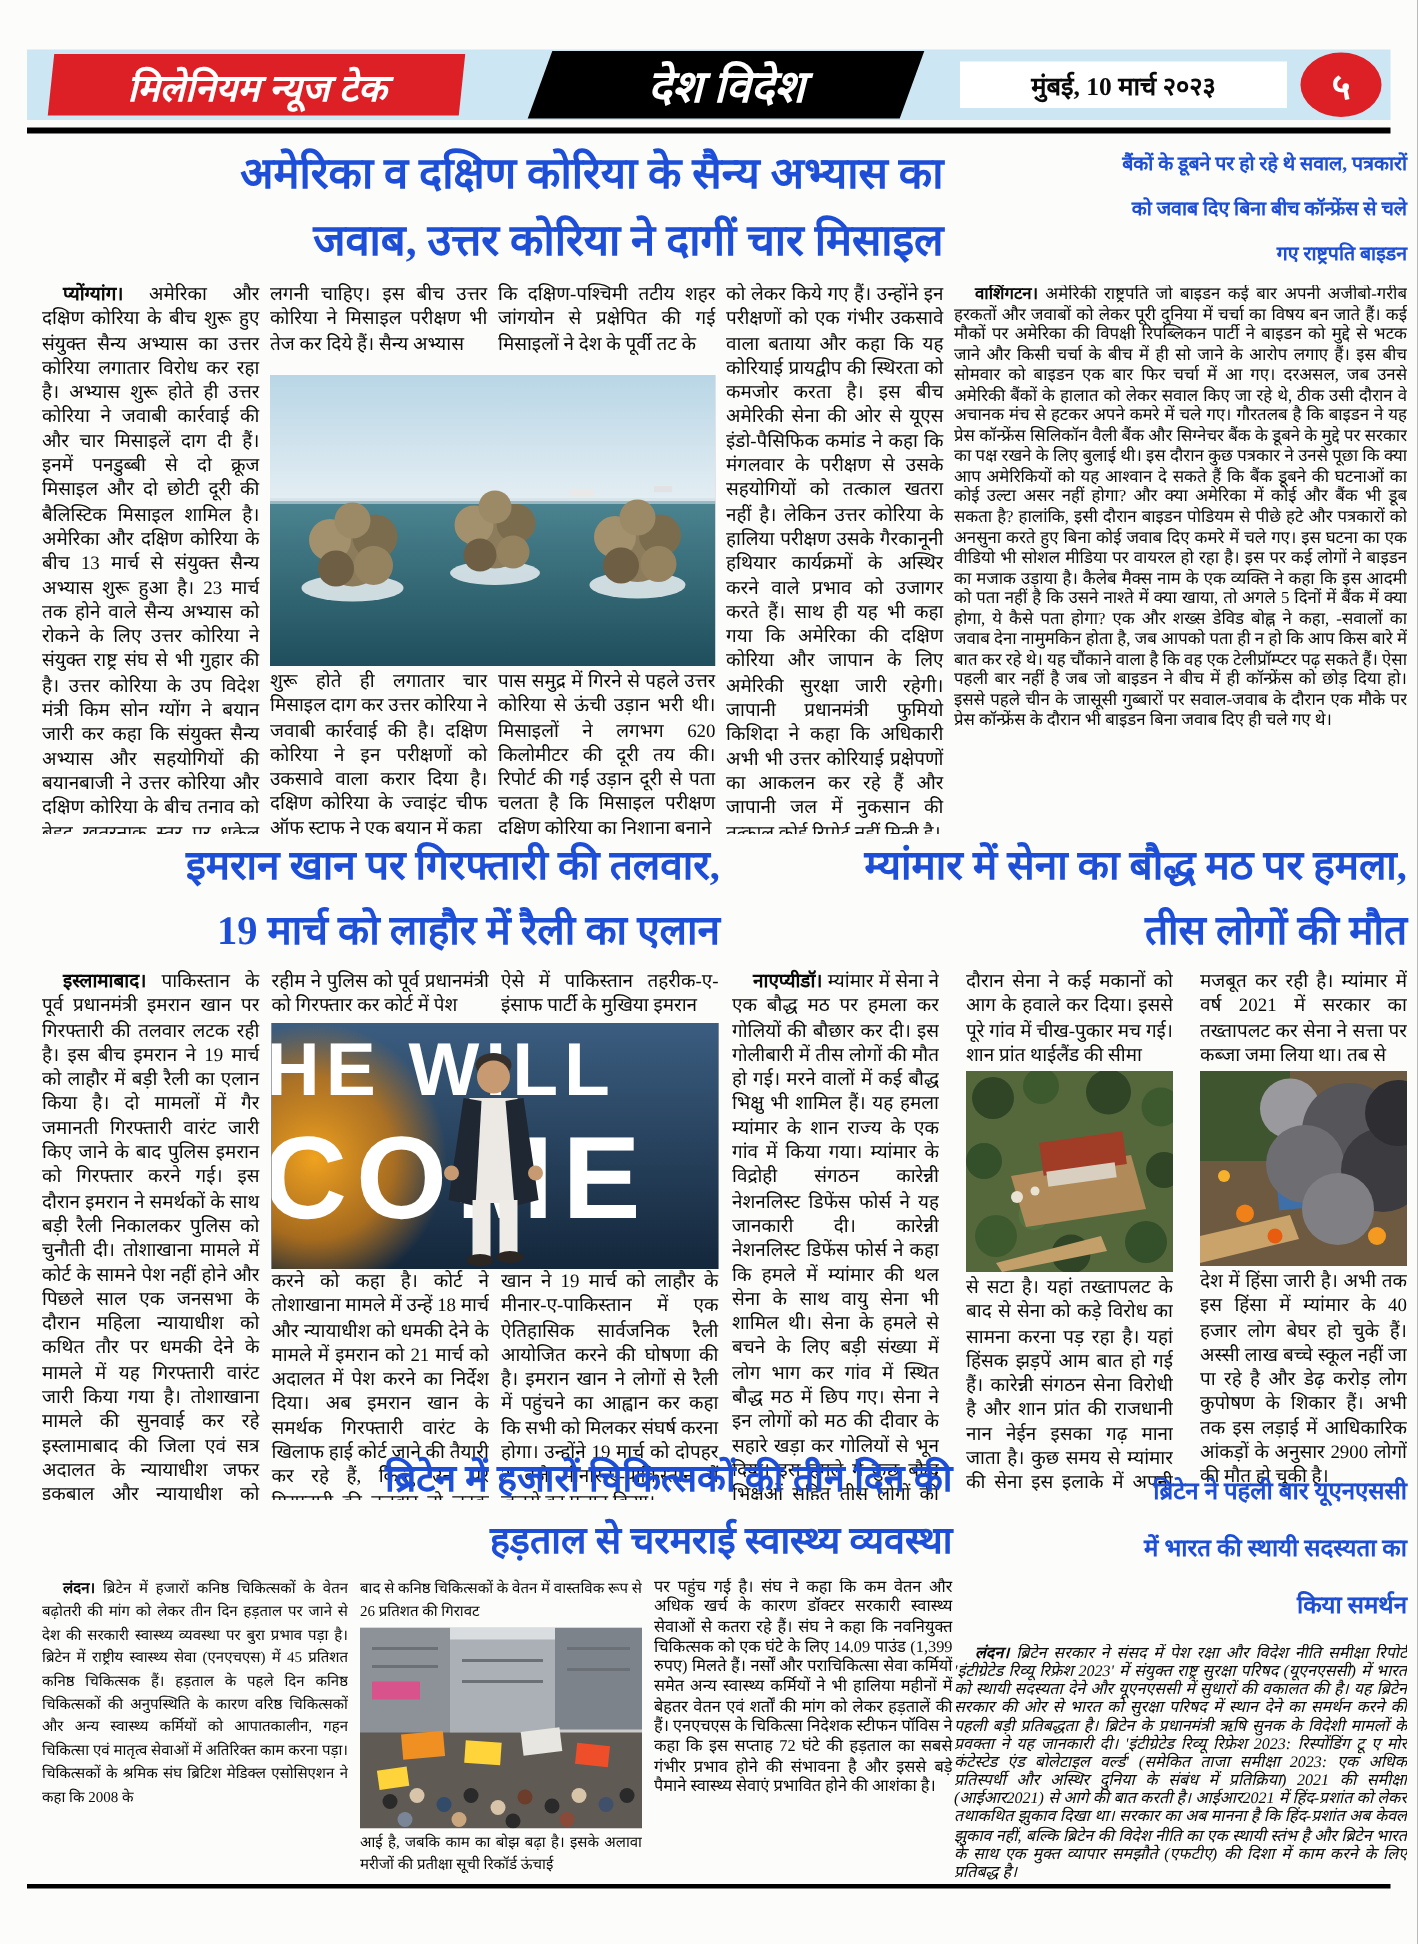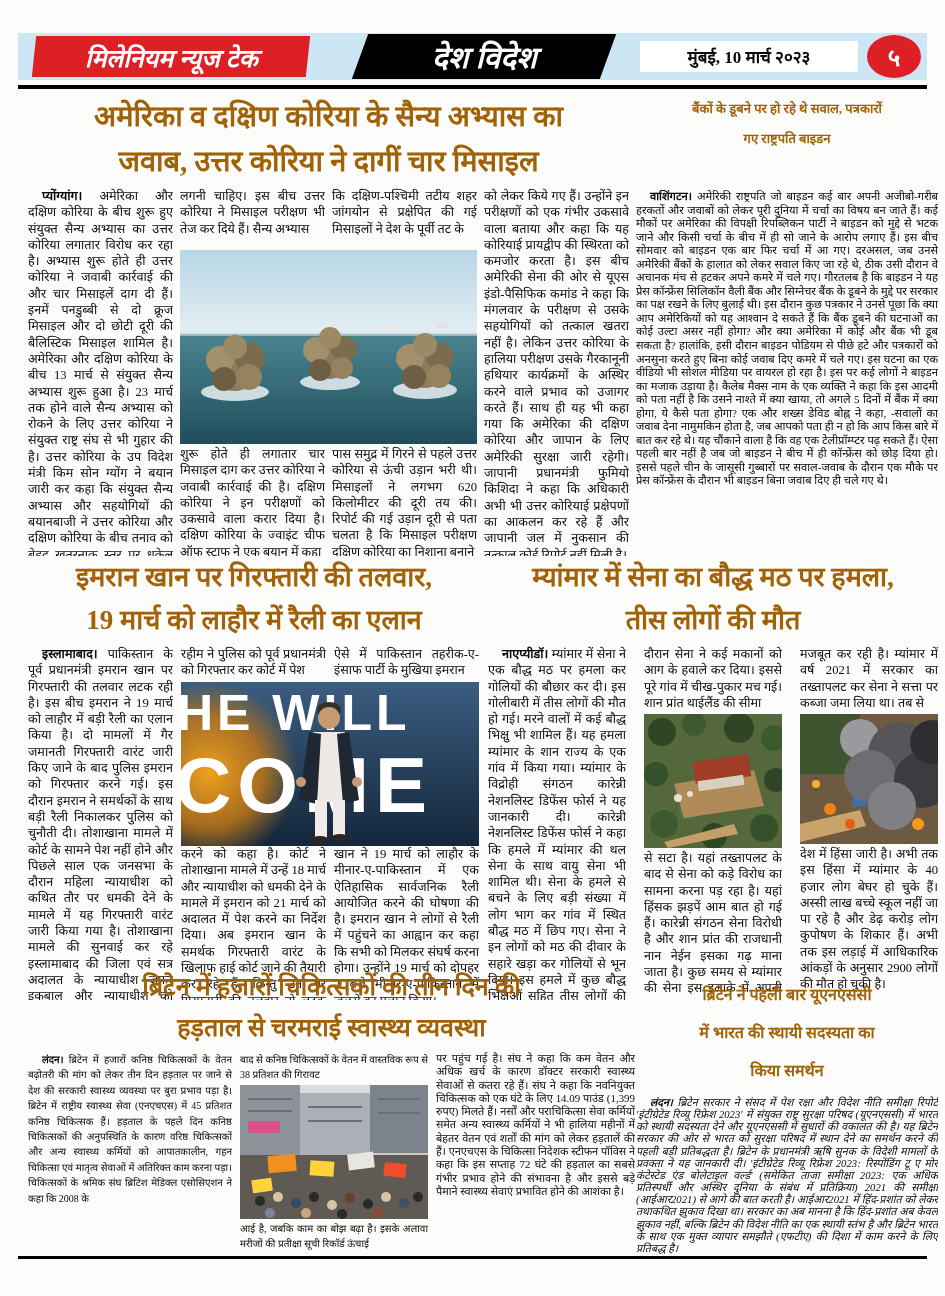--- a/index.html
+++ b/index.html
@@ -17,21 +17,21 @@
   .date-box{position:absolute;left:622px;top:8px;width:218px;height:31px;background:#fff;
             display:flex;align-items:center;justify-content:center;font-weight:bold;font-size:17px;white-space:nowrap;}
   .page-badge{position:absolute;left:849px;top:2px;width:54px;height:43px;background:#dd1f26;border-radius:50%;
             display:flex;align-items:center;justify-content:center;color:#fff;font-weight:bold;font-size:24px;}
   .rule{position:absolute;left:18px;width:909px;background:#000;}
   .rule-top{top:85px;height:4px;}
   .rule-bottom{top:1256px;height:3px;}
 
   
   .article{position:absolute;}
-  .hl{font-weight:bold;text-align:center;margin:0;color:#a16207;}
+  .hl{font-weight:bold;text-align:right;margin:0;color:#1d4ed8;}
   .hl .line{display:block;white-space:nowrap;}
   .body{position:relative;display:flex;margin-top:4px;}
   .col{display:flex;flex-direction:column;overflow:hidden;}
   .txt{margin:0;text-align:justify;overflow:hidden;}
   .grow{flex:1;}
   .dl{font-weight:bold;}
   .lead{text-indent:14px;}
   .lg{font-size:12.6px;line-height:16.3px;}
   .lg2{font-size:10px;line-height:15.4px;}
   .md{font-size:11.2px;line-height:13.55px;}
@@ -172,20 +172,21 @@
               <circle cx="259" cy="126" r="12" fill="#958360"></circle>
           </g>
         </svg>
       </figure>
     </div>
   </section>
 
   <section class="article a-biden">
     <h2 class="hl">
       <span class="line">बैंकों के डूबने पर हो रहे थे सवाल, पत्रकारों</span>
+      <span class="line">को जवाब दिए बिना बीच कॉन्फ्रेंस से चले</span>
       <span class="line">गए राष्ट्रपति बाइडन</span>
     </h2>
     <div class="body">
       <p class="txt md lead" style="height:366px;"><b class="dl">वाशिंगटन।</b> <span>अमेरिकी राष्ट्रपति जो बाइडन कई बार अपनी अजीबो-गरीब हरकतों और जवाबों को लेकर पूरी दुनिया में चर्चा का विषय बन जाते हैं। कई मौकों पर अमेरिका की विपक्षी रिपब्लिकन पार्टी ने बाइडन को मुद्दे से भटक जाने और किसी चर्चा के बीच में ही सो जाने के आरोप लगाए हैं। इस बीच सोमवार को बाइडन एक बार फिर चर्चा में आ गए। दरअसल, जब उनसे अमेरिकी बैंकों के हालात को लेकर सवाल किए जा रहे थे, ठीक उसी दौरान वे अचानक मंच से हटकर अपने कमरे में चले गए। गौरतलब है कि बाइडन ने यह प्रेस कॉन्फ्रेंस सिलिकॉन वैली बैंक और सिग्नेचर बैंक के डूबने के मुद्दे पर सरकार का पक्ष रखने के लिए बुलाई थी। इस दौरान कुछ पत्रकार ने उनसे पूछा कि क्या आप अमेरिकियों को यह आश्वान दे सकते हैं कि बैंक डूबने की घटनाओं का कोई उल्टा असर नहीं होगा? और क्या अमेरिका में कोई और बैंक भी डूब सकता है? हालांकि, इसी दौरान बाइडन पोडियम से पीछे हटे और पत्रकारों को अनसुना करते हुए बिना कोई जवाब दिए कमरे में चले गए। इस घटना का एक वीडियो भी सोशल मीडिया पर वायरल हो रहा है। इस पर कई लोगों ने बाइडन का मजाक उड़ाया है। कैलेब मैक्स नाम के एक व्यक्ति ने कहा कि इस आदमी को पता नहीं है कि उसने नाश्ते में क्या खाया, तो अगले 5 दिनों में बैंक में क्या होगा, ये कैसे पता होगा? एक और शख्स डेविड बोह्न ने कहा, -सवालों का जवाब देना नामुमकिन होता है, जब आपको पता ही न हो कि आप किस बारे में बात कर रहे थे। यह चौंकाने वाला है कि वह एक टेलीप्रॉम्प्टर पढ़ सकते हैं। ऐसा पहली बार नहीं है जब जो बाइडन ने बीच में ही कॉन्फ्रेंस को छोड़ दिया हो। इससे पहले चीन के जासूसी गुब्बारों पर सवाल-जवाब के दौरान एक मौके पर प्रेस कॉन्फ्रेंस के दौरान भी बाइडन बिना जवाब दिए ही चले गए थे।</span></p>
     </div>
   </section>
 
   <section class="article a-imran">
     <h2 class="hl">
       <span class="line">इमरान खान पर गिरफ्तारी की तलवार,</span>
@@ -302,21 +303,21 @@
   <section class="article a-ukstrike">
     <h2 class="hl">
       <span class="line">ब्रिटेन में हजारों चिकित्सकों की तीन दिन की</span>
       <span class="line">हड़ताल से चरमराई स्वास्थ्य व्यवस्था</span>
     </h2>
     <div class="body">
       <div class="col c1">
         <p class="txt lg2 lead grow"><b class="dl">लंदन।</b> <span>ब्रिटेन में हजारों कनिष्ठ चिकित्सकों के वेतन बढ़ोतरी की मांग को लेकर तीन दिन हड़ताल पर जाने से देश की सरकारी स्वास्थ्य व्यवस्था पर बुरा प्रभाव पड़ा है। ब्रिटेन में राष्ट्रीय स्वास्थ्य सेवा (एनएचएस) में 45 प्रतिशत कनिष्ठ चिकित्सक हैं। हड़ताल के पहले दिन कनिष्ठ चिकित्सकों की अनुपस्थिति के कारण वरिष्ठ चिकित्सकों और अन्य स्वास्थ्य कर्मियों को आपातकालीन, गहन चिकित्सा एवं मातृत्व सेवाओं में अतिरिक्त काम करना पड़ा। चिकित्सकों के श्रमिक संघ ब्रिटिश मेडिक्ल एसोसिएशन ने कहा कि 2008 के</span></p>
       </div>
       <div class="col c2">
-        <p class="txt lg2 t-top2">बाद से कनिष्ठ चिकित्सकों के वेतन में वास्तविक रूप से 38 प्रतिशत की गिरावट</p>
+        <p class="txt lg2 t-top2">बाद से कनिष्ठ चिकित्सकों के वेतन में वास्तविक रूप से 26 प्रतिशत की गिरावट</p>
         <figure class="photo ph-protest">
           <svg viewBox="0 0 188 134" preserveAspectRatio="none">
             <rect x="0" y="0" width="188" height="20" fill="#d9dde0"></rect>
             <rect x="0" y="0" width="60" height="72" fill="#8d9298"></rect>
             <rect x="60" y="8" width="70" height="62" fill="#aab0b5"></rect>
             <rect x="130" y="0" width="58" height="68" fill="#7d838a"></rect>
             <g stroke="#6b7076" stroke-width="2">
               <line x1="8" y1="14" x2="52" y2="14"></line>
                 <line x1="8" y1="26" x2="52" y2="26"></line>
               <line x1="68" y1="22" x2="122" y2="22"></line>

